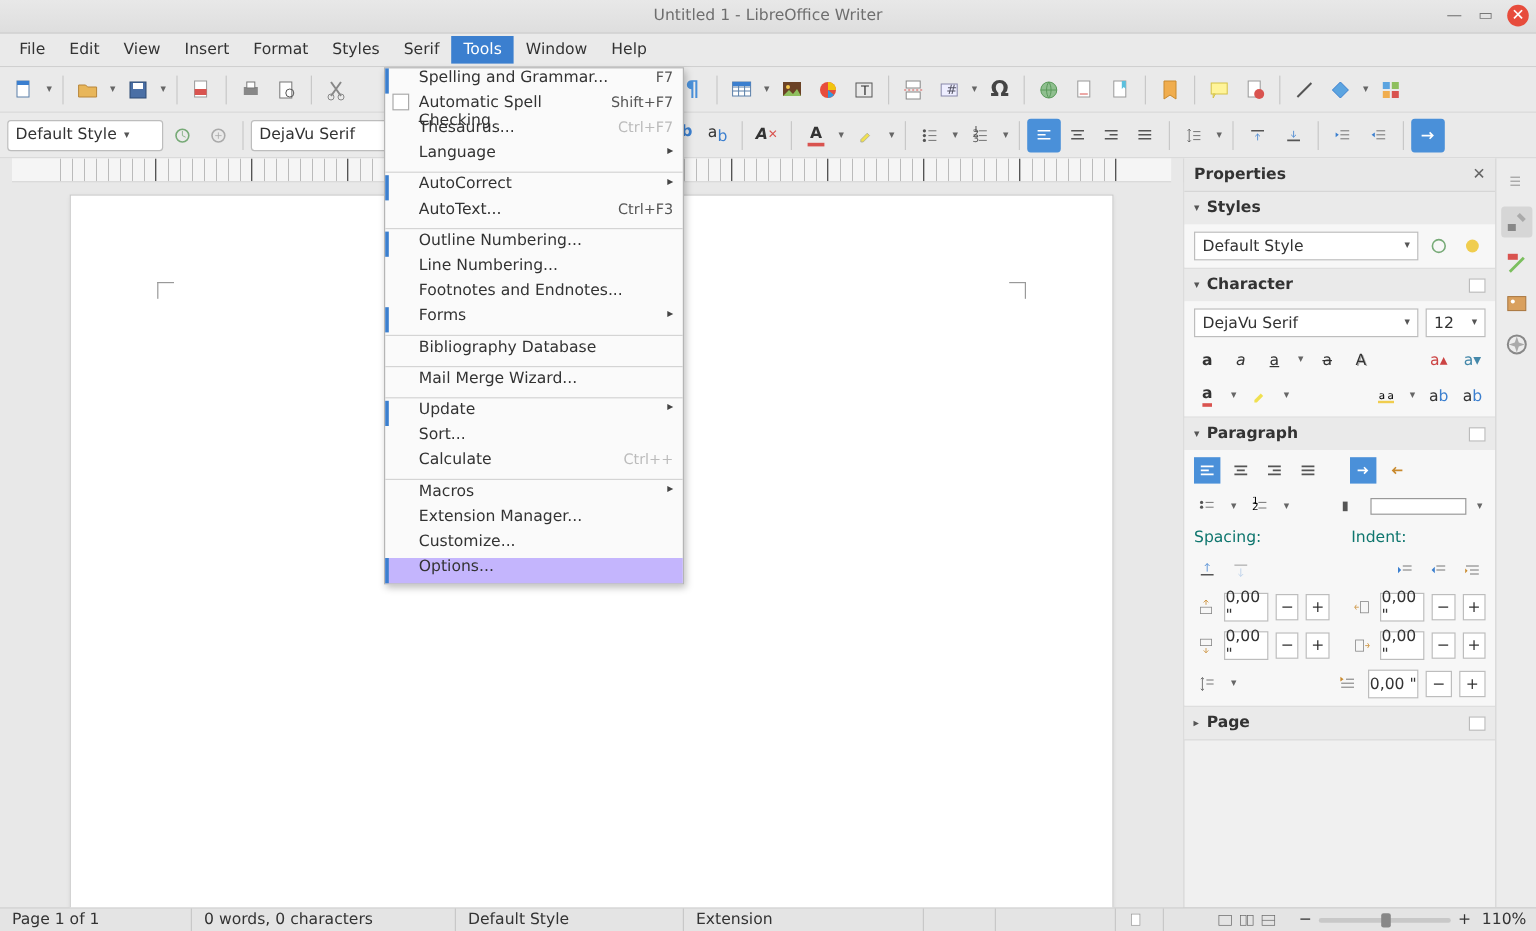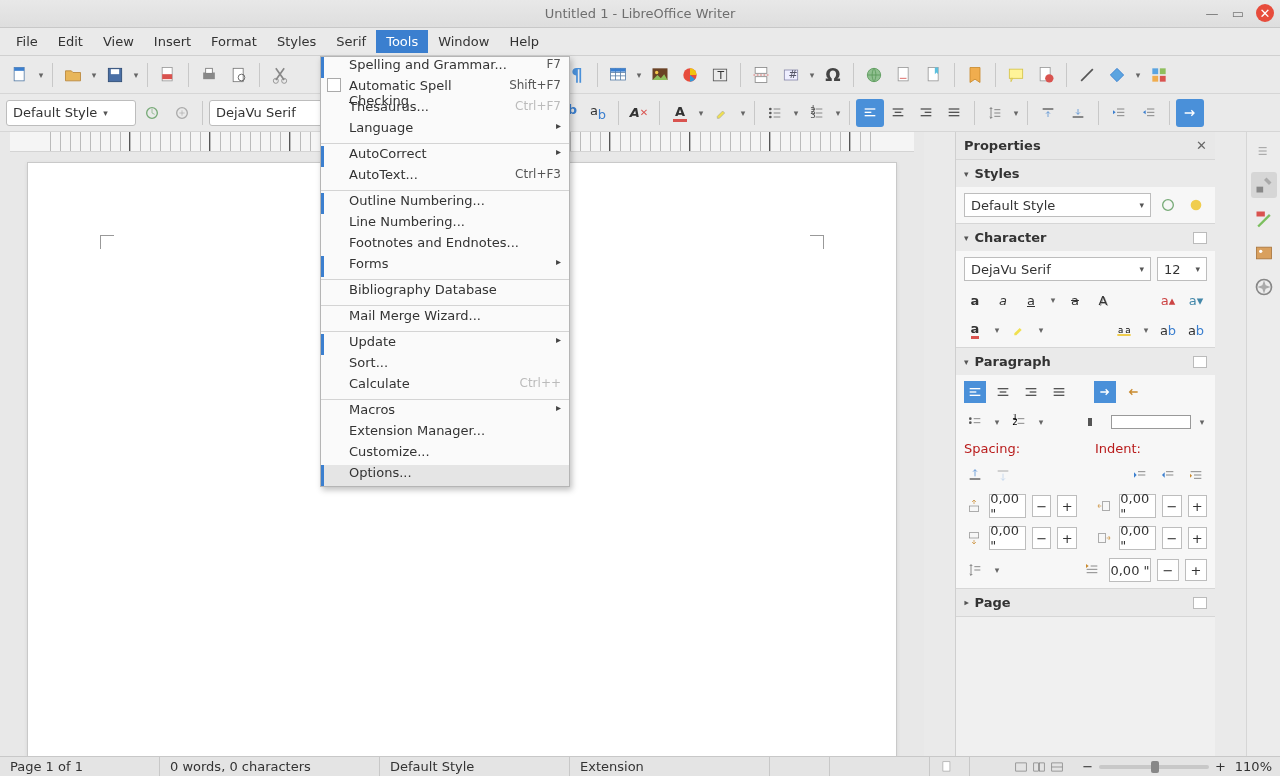--- a/index.html
+++ b/index.html
@@ -26,31 +26,31 @@
 .tb-combo .dd { font-size:9px; color:#555; }
 .tb-btn.active { background:#4a90d9; }
 
 
 .ico { width:20px; height:20px; }
 .ico16 { width:16px; height:16px; }
 
 
 .dropdown { position:absolute; left:320px; top:56px; width:250px; background:#fafafa; border:1px solid #b5b5b5; box-shadow:2px 3px 6px rgba(0,0,0,.25); z-index:1000; }
 .dd-item { height:21px; display:flex; align-items:flex-start; padding:0 8px 0 28px; position:relative; }
-.dd-item.highlight { background:#e5e5e5; color:#fff; }
+.dd-item.highlight { background:#c4b5fd; color:#fff; }
 .dd-item .shortcut { margin-left:auto; color:#555; font-size:12px; }
 .dd-item .subarrow { margin-left:auto; font-size:10px; color:#444; }
 .dd-item.disabled { color:#aaa; }
 .dd-item.disabled .shortcut { color:#bbb; }
 .dd-sep { height:1px; background:#d4d4d4; margin:2px 0; }
 .dd-check { position:absolute; left:6px; width:14px; height:14px; border:1px solid #aaa; background:#fff; }
 .dd-bar { position:absolute; left:0; top:0; bottom:0; width:3px; background:#3b7fcf; }
 
 
-.main { display:flex; height:calc(776px - 28px - 28px - 38px - 38px - 20px);gap:31px; }
+.main { display:flex; height:calc(776px - 28px - 28px - 38px - 38px - 20px); }
 .doc-wrap { flex:1; display:flex; flex-direction:column; background:#e8e8e8; position:relative; }
 .hruler { height:20px; background:#f5f5f5; border-bottom:1px solid #d4d4d4; margin:0 10px; position:relative; overflow:hidden; }
 .hruler .ticks { position:absolute; left:40px; right:40px; top:0; bottom:0; background:repeating-linear-gradient(90deg,#bbb 0,#bbb 1px,transparent 1px,transparent 10px); }
 .hruler .ticks::before{content:"";position:absolute;inset:0;background:repeating-linear-gradient(90deg,transparent 0,transparent 79px,#555 79px,#555 80px);}
 .doc-canvas { flex:1; background:#e8e8e8; display:flex; justify-content:center; padding:10px 0 0 0; overflow:hidden; }
 .page { width:870px; height:900px; background:#fff; border:1px solid #c9c9c9; box-shadow:0 1px 4px rgba(0,0,0,.08); position:relative; }
 .page .corner { position:absolute; width:14px; height:14px; border:1px solid #999; }
 .page .corner.tl { left:72px; top:72px; border-right:none; border-bottom:none; }
 .page .corner.tr { right:72px; top:72px; border-left:none; border-bottom:none; }
 
@@ -62,21 +62,21 @@
 .sec-title { display:flex; align-items:center; gap:6px; padding:6px 8px; font-weight:bold; background:#eaeaea; }
 .sec-title .tri { font-size:9px; color:#555; }
 .sec-title .more { margin-left:auto; width:14px; height:12px; border:1px solid #bbb; background:#fff; }
 .sec-body { padding:6px 8px; display:flex; flex-direction:column; gap:8px; background:#f7f7f7; }
 .row { display:flex; align-items:center; gap:6px; }
 .combo { flex:1; height:24px; border:1px solid #bdbdbd; background:#fff; display:flex; align-items:center; padding:0 6px; }
 .combo .dd { margin-left:auto; font-size:9px; color:#555; }
 .smallbox { width:42px; height:24px; border:1px solid #bdbdbd; background:#fff; display:flex;align-items:center;justify-content:center; }
 .mini { width:22px; height:22px; display:flex; align-items:center; justify-content:center; }
 .mini.disabled { opacity:.35; }
-.lbl { color:#b91c1c; }
+.lbl { color:#0f766e; }
 .pm { width:22px; height:22px; border:1px solid #bdbdbd; background:#fff; display:flex;align-items:center;justify-content:center; }
 
 .vstrip { width:34px; background:#ececec; border-left:1px solid #d6d6d6; display:flex; flex-direction:column; align-items:center; gap:8px; padding-top:6px; }
 .vstrip .vb { width:26px; height:26px; display:flex; align-items:center; justify-content:center; border-radius:3px; }
 
 
 .statusbar { height:20px; background:#e4e4e4; border-top:1px solid #c8c8c8; display:flex; align-items:center; font-size:12px; color:#444; }
 .statusbar .cell { padding:0 10px; border-right:1px solid #c8c8c8; height:100%; display:flex; align-items:center; }
 .statusbar .spacer { flex:1; }
 .zoom { display:flex; align-items:center; gap:6px; padding:0 8px; }

